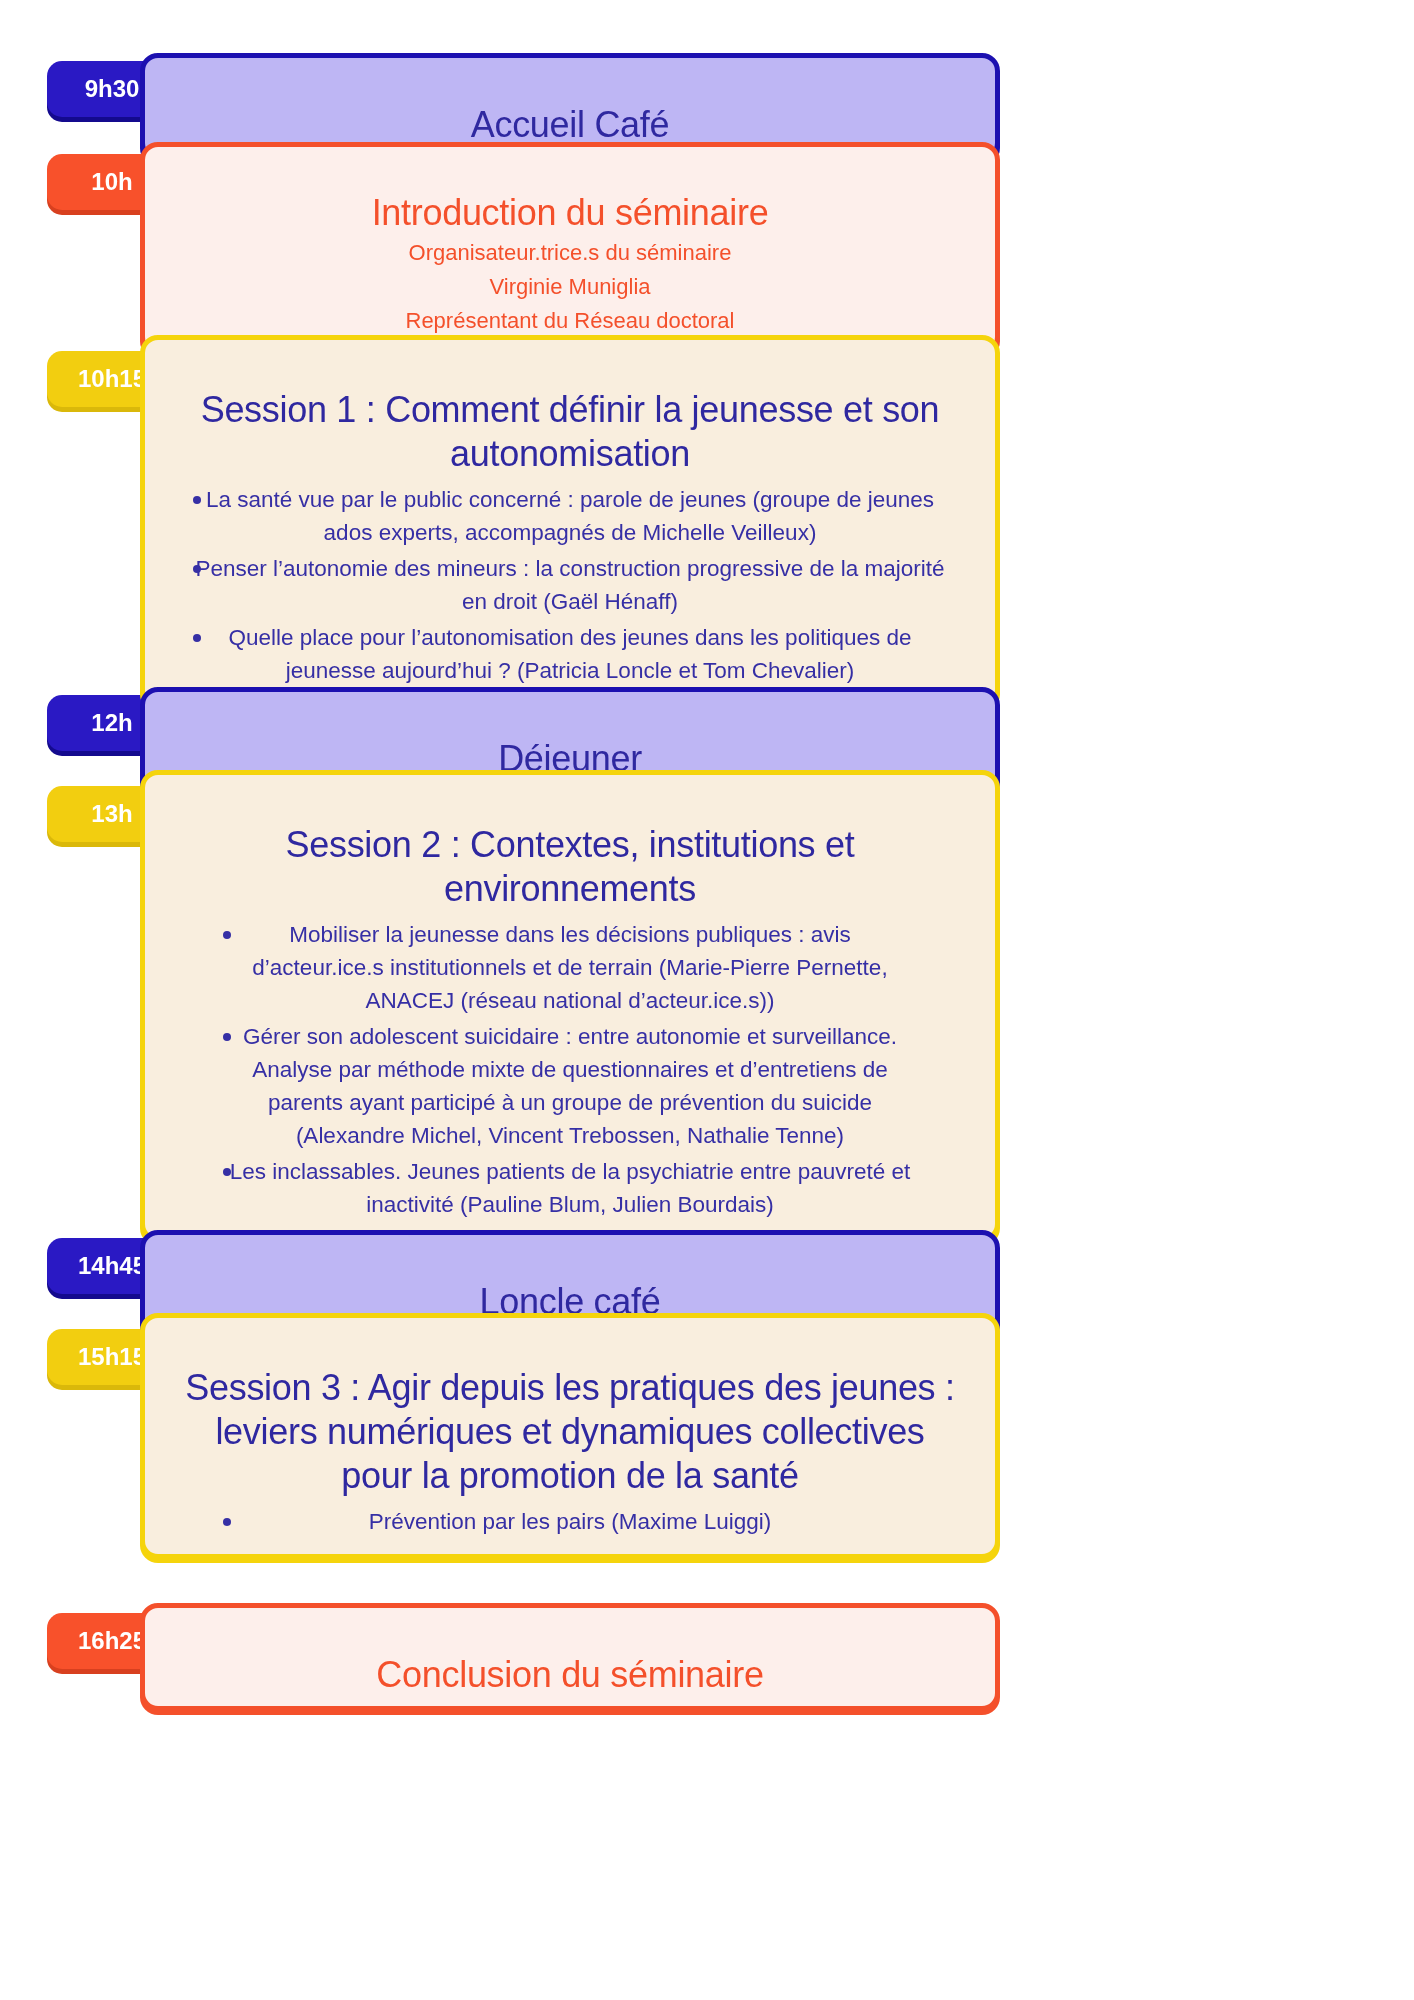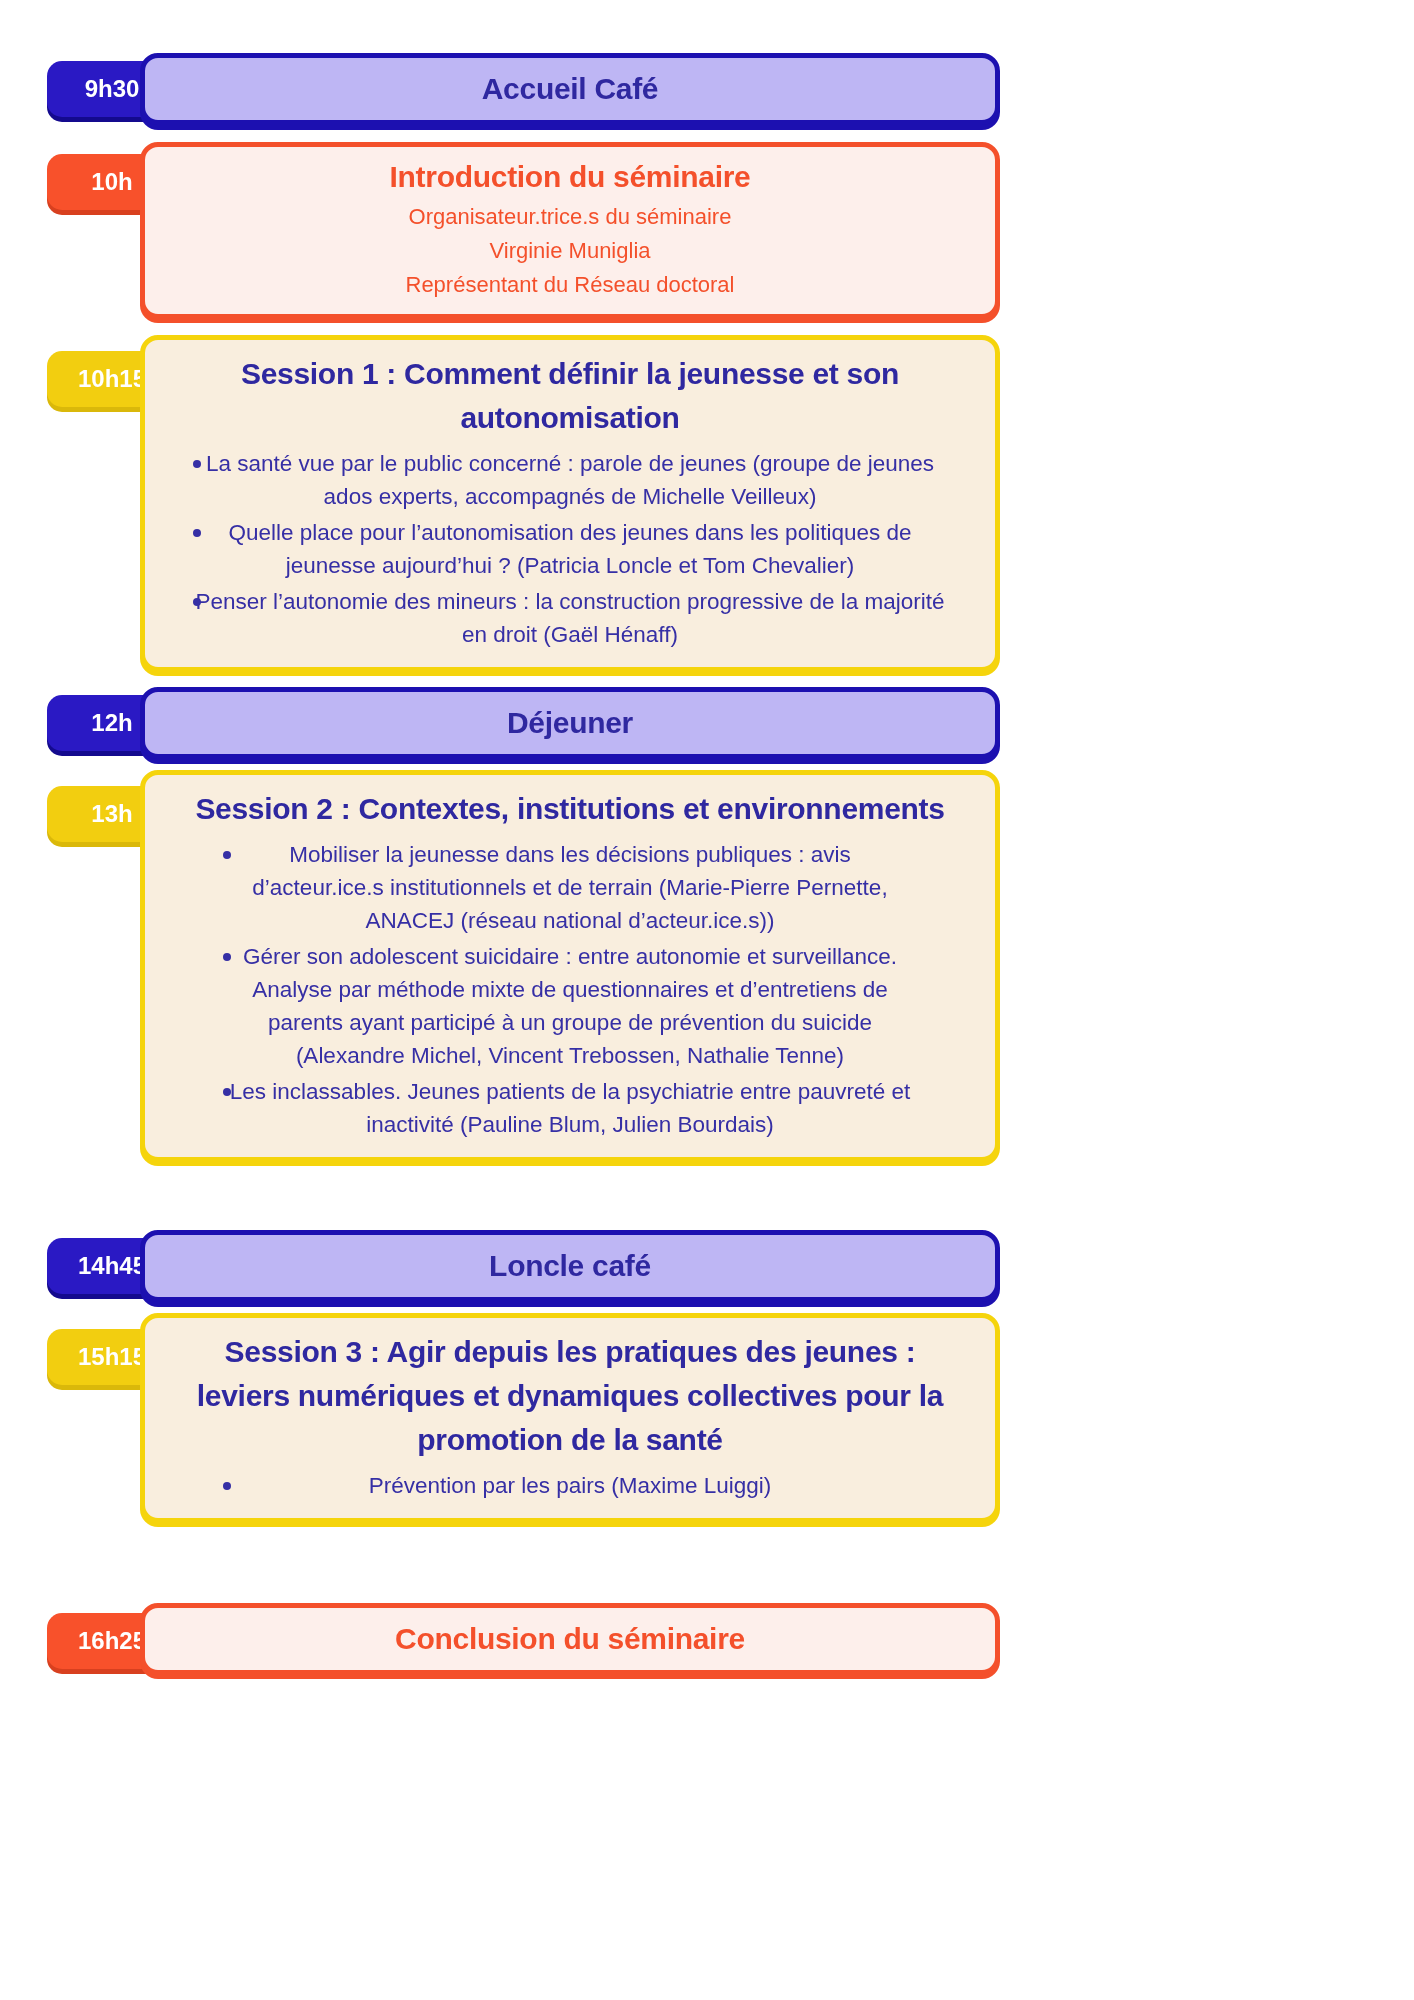--- a/index.html
+++ b/index.html
@@ -37,21 +37,21 @@
   .box.yellow {
     background:var(--cream-fill); border:5px solid var(--yellow-border);
     box-shadow:0 4px 0 var(--yellow-border); padding:12px 20px 16px;
   }
   .box.orangebox {
     background:var(--pink-fill); border:5px solid var(--orange);
     box-shadow:0 4px 0 var(--orange); padding:10px 20px 12px;
   }
   .box.conclusion { padding:11px 20px; }
 
-  .box-title { font-size:30px; font-weight:700; line-height:40px; letter-spacing:-0.3px; }
+  .box-title { font-size:36px; font-weight:400; line-height:40px; letter-spacing:-0.3px;margin-top:36px; }
   .session .box-title { line-height:44px; padding:0 14px; }
   .navy-text   { color:var(--navy-text); }
   .orange-text { color:var(--orange); }
 
   .sub-lines { margin-top:3px; }
   .sub-line  { font-size:22px; line-height:34px; color:var(--orange); }
 
   .bullets { list-style:none; margin:7px 0 0; padding:0 24px; }
   .bullets li {
     position:relative; font-size:22.5px; line-height:33px;
@@ -85,22 +85,22 @@
     </div>
   </div>
 </div>
 
 <div class="row" style="top:335px">
   <div class="badge yellow b-session">10h15</div>
   <div class="box yellow session">
     <div class="box-title navy-text">Session 1 : Comment définir la jeunesse et son autonomisation</div>
     <ul class="bullets">
       <li>La santé vue par le public concerné : parole de jeunes (groupe de jeunes ados experts, accompagnés de Michelle Veilleux)</li>
+      <li>Penser l’autonomie des mineurs : la construction progressive de la majorité en droit (Gaël Hénaff)</li>
       <li>Quelle place pour l’autonomisation des jeunes dans les politiques de jeunesse aujourd’hui ? (Patricia Loncle et Tom Chevalier)</li>
-      <li>Penser l’autonomie des mineurs : la construction progressive de la majorité en droit (Gaël Hénaff)</li>
     </ul>
   </div>
 </div>
 
 <div class="row" style="top:687px">
   <div class="badge blue b-simple">12h</div>
   <div class="box blue">
     <div class="box-title navy-text">Déjeuner</div>
   </div>
 </div>

